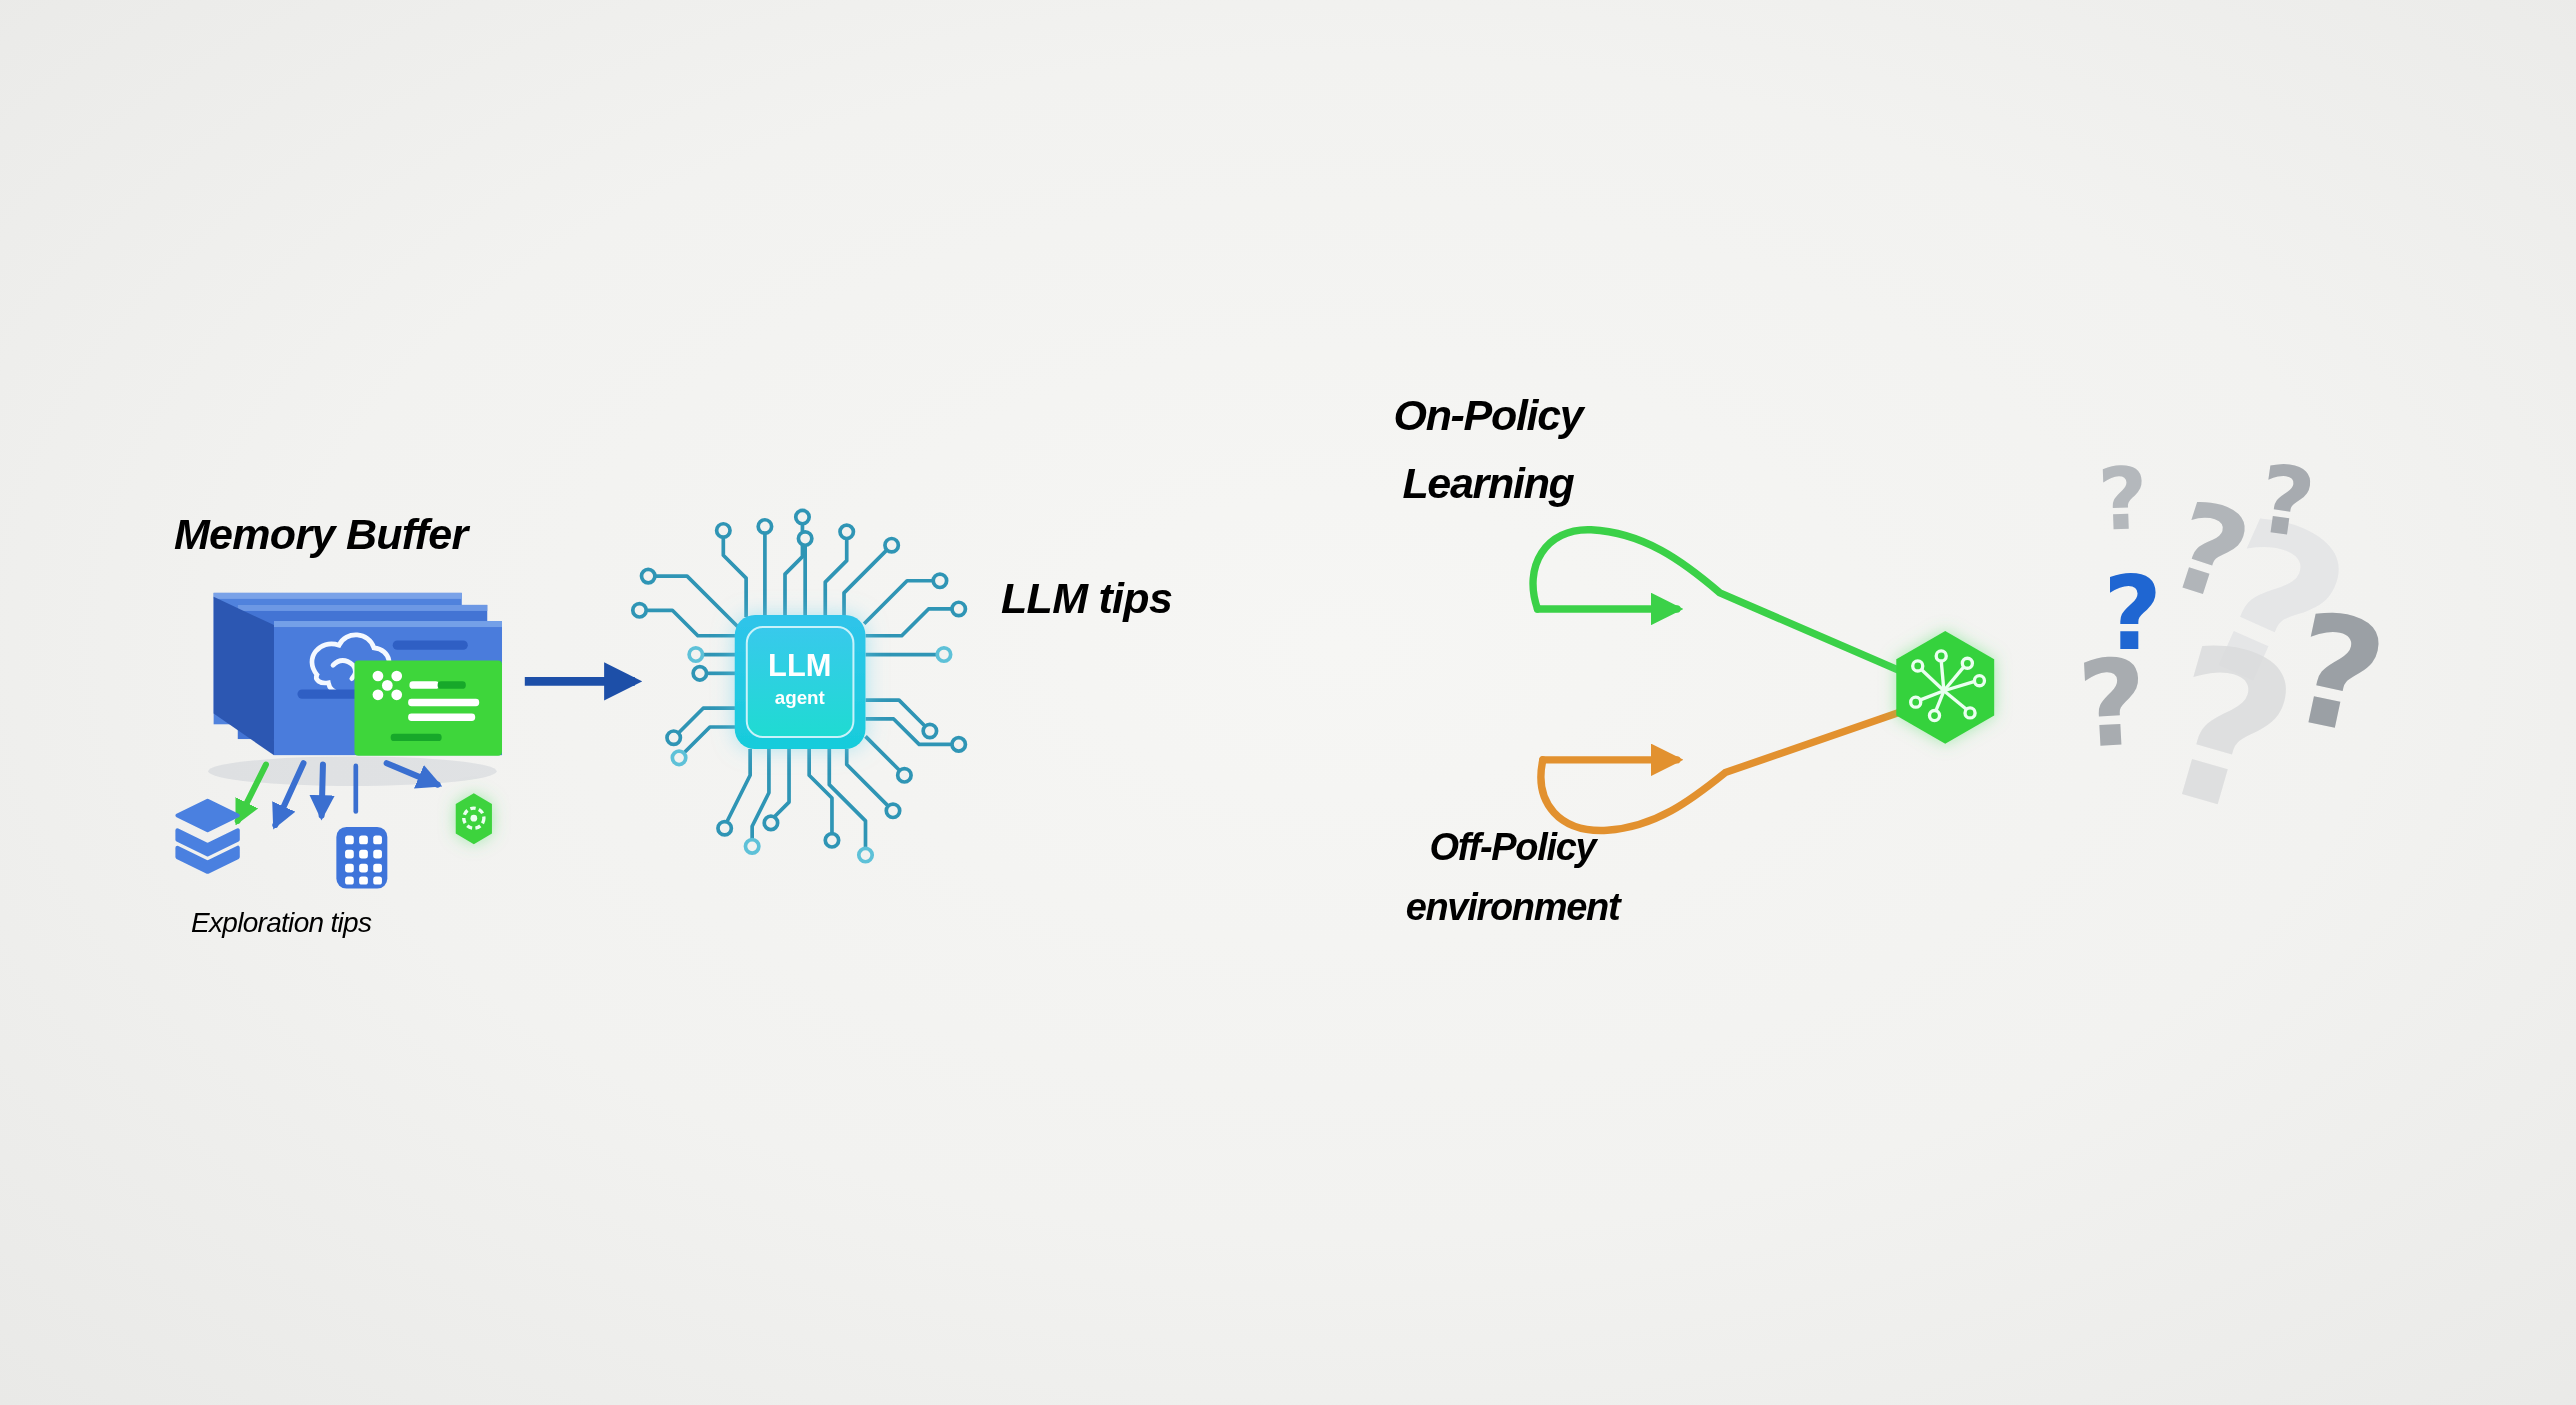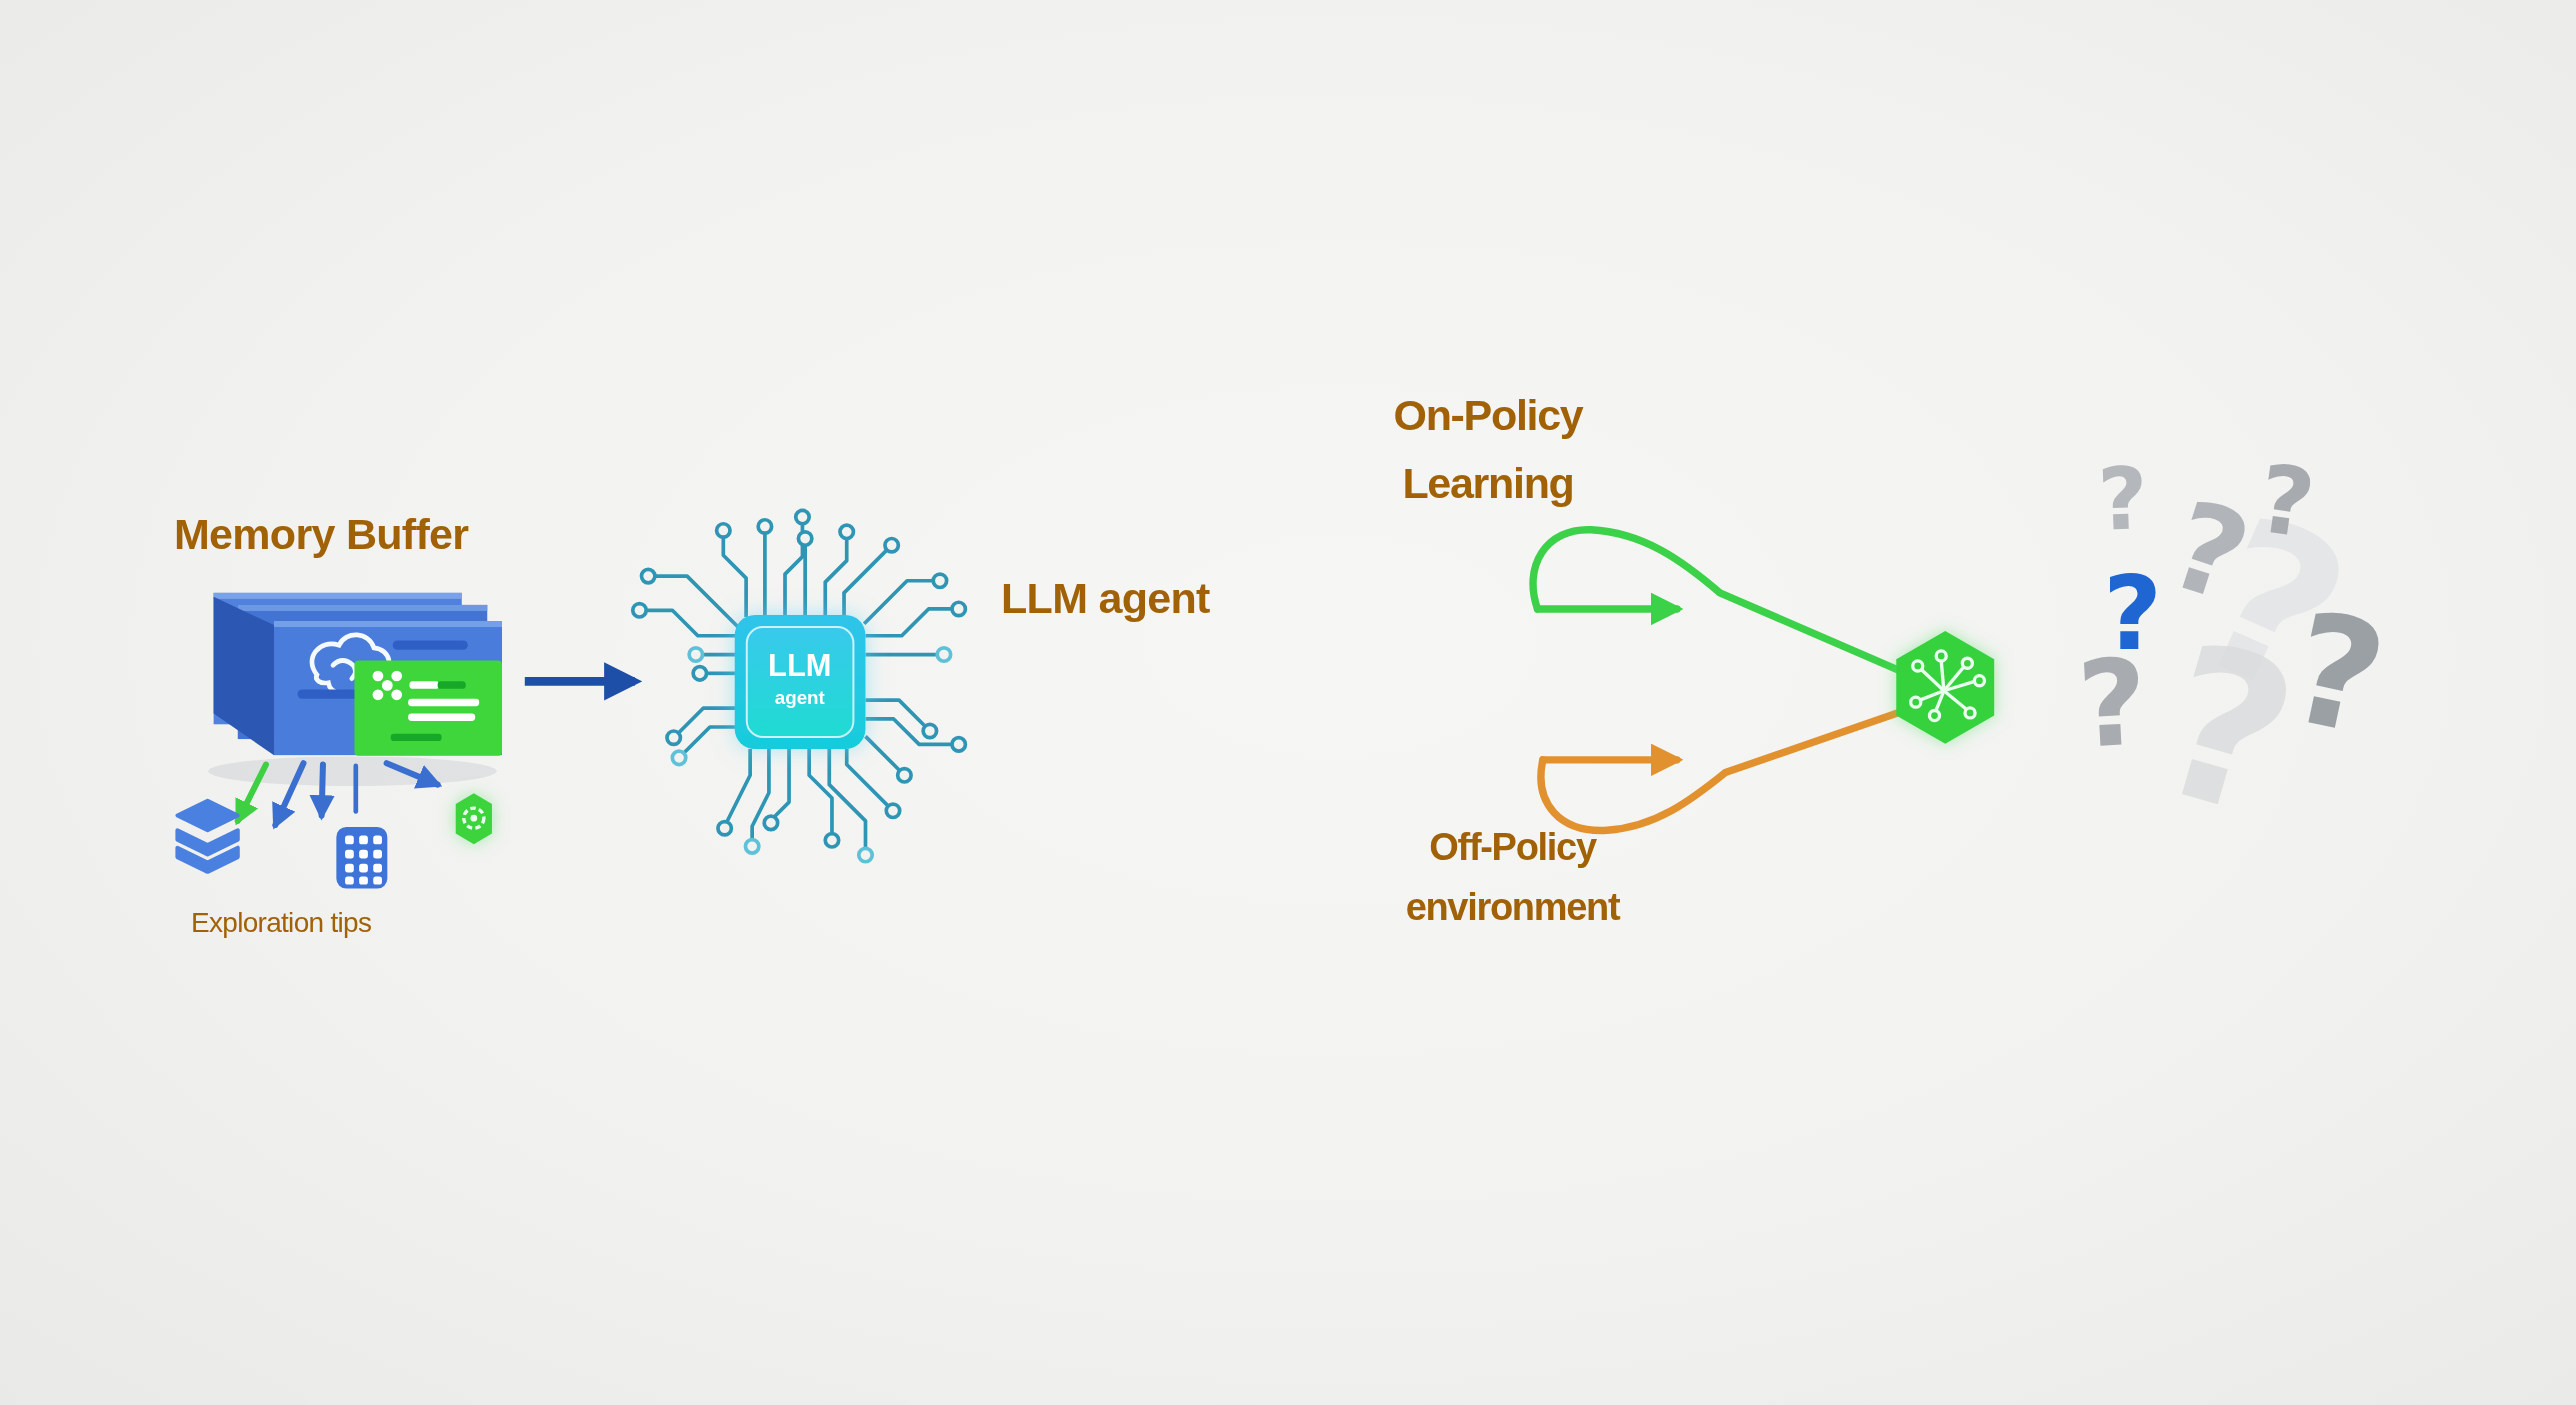--- a/index.html
+++ b/index.html
@@ -3,21 +3,21 @@
 <meta charset="utf-8">
 <style>
   html,body{margin:0;padding:0;}
   body{
     width:2576px;height:1405px;overflow:hidden;
     font-family:"Liberation Sans",sans-serif;
     background:radial-gradient(ellipse at 52% 46%, #f6f6f4 0%, #f2f2f0 55%, #e9e9e7 100%);
   }
   .canvas{position:relative;width:2576px;height:1405px;}
   .scene-svg{position:absolute;left:0;top:0;}
-  .label{position:absolute;color:#a16207;white-space:nowrap;}
+  .label{position:absolute;color:#000000;white-space:nowrap;font-style:italic;}
   .bold{font-weight:700;}
   .title-mb{left:174px;top:510px;font-size:43px;letter-spacing:-0.7px;text-align:center;}
   .tips{left:191px;top:907px;font-size:28px;font-weight:400;letter-spacing:-0.7px;}
   .agent-lbl{left:1001px;top:574px;font-size:43px;letter-spacing:-0.7px;}
   .onpolicy{left:1354px;top:382px;width:268px;text-align:center;font-size:43px;line-height:1.58;letter-spacing:-1.3px;}
   .offpolicy{left:1355px;top:817px;width:315px;text-align:center;font-size:38px;line-height:1.58;letter-spacing:-1.3px;}
   .q{position:absolute;font-family:"DejaVu Sans",sans-serif;font-weight:700;line-height:0.82;
      transform:rotate(var(--rot,0deg));transform-origin:50% 50%;}
 </style>
 </head>
@@ -234,21 +234,21 @@
 <span class="q" style="left: 2165px; top: 645px; font-size: 211px; color: rgb(218, 219, 220); --rot: 16deg; opacity: 0.8;">?</span>
 <span class="q" style="left: 2098px; top: 464px; font-size: 86px; color: rgb(180, 184, 188); --rot: -2deg;">?</span>
 <span class="q" style="left: 2174px; top: 502px; font-size: 122px; color: rgb(177, 181, 185); --rot: 18deg;">?</span>
 <span class="q" style="left: 2259px; top: 463px; font-size: 94px; color: rgb(167, 171, 176); --rot: 8deg;">?</span>
 <span class="q" style="left: 2293px; top: 612px; font-size: 153px; color: rgb(155, 160, 165); --rot: 12deg;">?</span>
 <span class="q" style="left: 2078px; top: 656px; font-size: 119px; color: rgb(168, 172, 176); --rot: -3deg;">?</span>
 <span class="q" style="left: 2103px; top: 572px; font-size: 102px; color: rgb(31, 102, 210); --rot: 0deg;">?</span>
 
 <div class="label bold title-mb">Memory Buffer</div>
 <div class="label tips">Exploration tips</div>
-<div class="label bold agent-lbl">LLM agent</div>
+<div class="label bold agent-lbl">LLM tips</div>
 <div class="label bold onpolicy">
   <div>On-Policy</div>
   <div>Learning</div>
 </div>
 <div class="label bold offpolicy">
   <div>Off-Policy</div>
   <div>environment</div>
 </div>
 
 </div>

